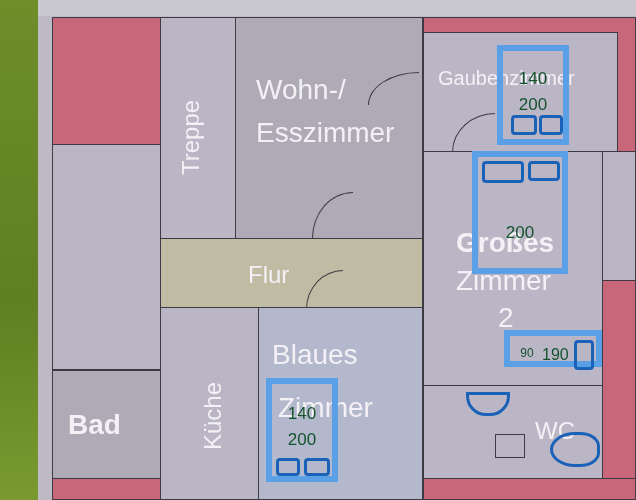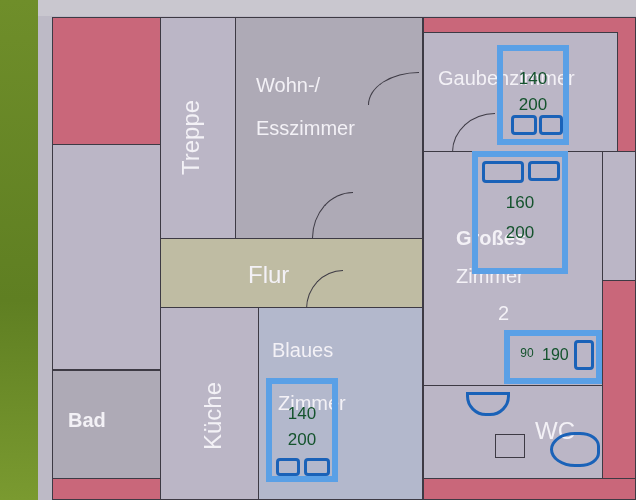--- a/index.html
+++ b/index.html
@@ -7,21 +7,21 @@
   .abs { position:absolute; }
   .grass { left:0; top:0; width:40px; height:500px; background:linear-gradient(180deg,#6f8e2a,#5f7f22 60%,#7a9a30); }
   .paper { left:38px; top:0; width:598px; height:500px; background:#bdbac6; }
   .topstrip { left:38px; top:0; width:598px; height:16px; background:#c9c7cf; }
   .room { position:absolute; border:1.5px solid #3d3a44; box-sizing:border-box; }
   .red { background:#c9677a; }
   .grey { background:#aeaab6; }
   .lav { background:#bbb6c6; }
   .flur { background:#bfbca3; }
   .blue { background:#b3b8cc; }
-  .label { position:absolute; color:#f3f1f6; font-size:20px; line-height:1.05; white-space:nowrap; }
+  .label { position:absolute; color:#f3f1f6; font-size:28px; line-height:1.05; white-space:nowrap; }
   .vert { transform:rotate(-90deg); transform-origin:left top; }
   .bed { position:absolute; border:6px solid #5aa0e6; box-sizing:border-box; }
   .bednum { position:absolute; color:#14532d; font-size:17px; text-align:center; width:100%; left:0; }
   .pillow { position:absolute; border:3px solid #1a62b8; border-radius:4px; box-sizing:border-box; }
   .sink { position:absolute; border:3px solid #1a62b8; border-radius:0 0 20px 20px; box-sizing:border-box; }
   .toilet { position:absolute; border:3px solid #1a62b8; border-radius:50% 40% 40% 50%; box-sizing:border-box; }
   .door { position:absolute; border:1.5px solid #3d3a44; border-bottom:none; border-right:none; border-radius:100% 0 0 0; }
 </style>
 </head>
 <body>
@@ -79,28 +79,27 @@
 <div class="bed" style="left:497px;top:45px;width:72px;height:100px;">
   <div class="bednum" style="top:18px;">140</div>
   <div class="bednum" style="top:44px;">200</div>
   <div class="pillow" style="left:8px;top:64px;width:26px;height:20px;"></div>
   <div class="pillow" style="left:36px;top:64px;width:24px;height:20px;"></div>
 </div>
 
 <div class="bed" style="left:472px;top:151px;width:96px;height:123px;">
   <div class="pillow" style="left:4px;top:4px;width:42px;height:22px;"></div>
   <div class="pillow" style="left:50px;top:4px;width:32px;height:20px;"></div>
-  <div class="bednum" style="top:36px;">160</div>
   <div class="bednum" style="top:66px;">200</div>
 </div>
 
 <div class="bed" style="left:266px;top:378px;width:72px;height:104px;">
   <div class="bednum" style="top:20px;">140</div>
   <div class="bednum" style="top:46px;">200</div>
   <div class="pillow" style="left:4px;top:74px;width:24px;height:18px;"></div>
   <div class="pillow" style="left:32px;top:74px;width:26px;height:18px;"></div>
 </div>
 
-<div class="bed" style="left:504px;top:330px;width:98px;height:54px;">
+<div class="bed" style="left:504px;top:330px;width:98px;height:37px;">
   <div class="bednum" style="top:10px;left:6px;width:22px;font-size:12px;">90</div>
   <div class="bednum" style="top:10px;left:32px;width:22px;font-size:16px;">190</div>
   <div class="pillow" style="left:64px;top:4px;width:20px;height:30px;"></div>
 </div>
 
 </body></html>

